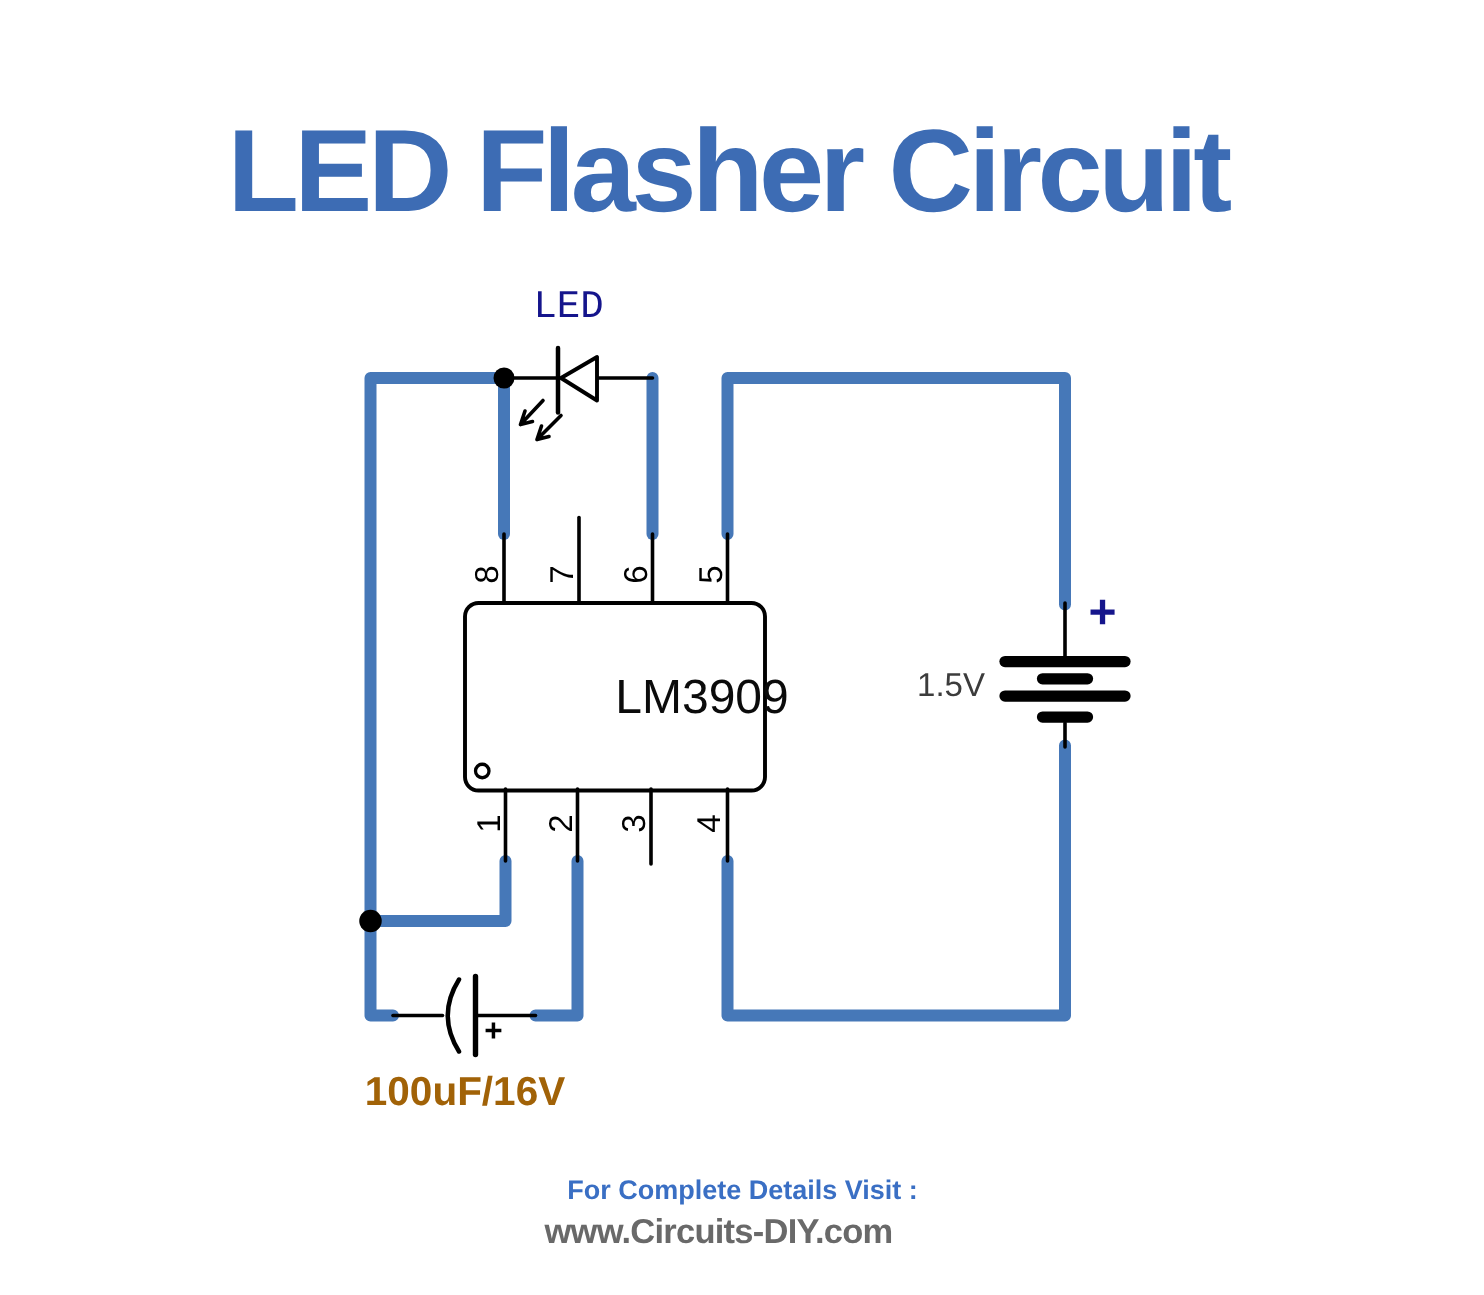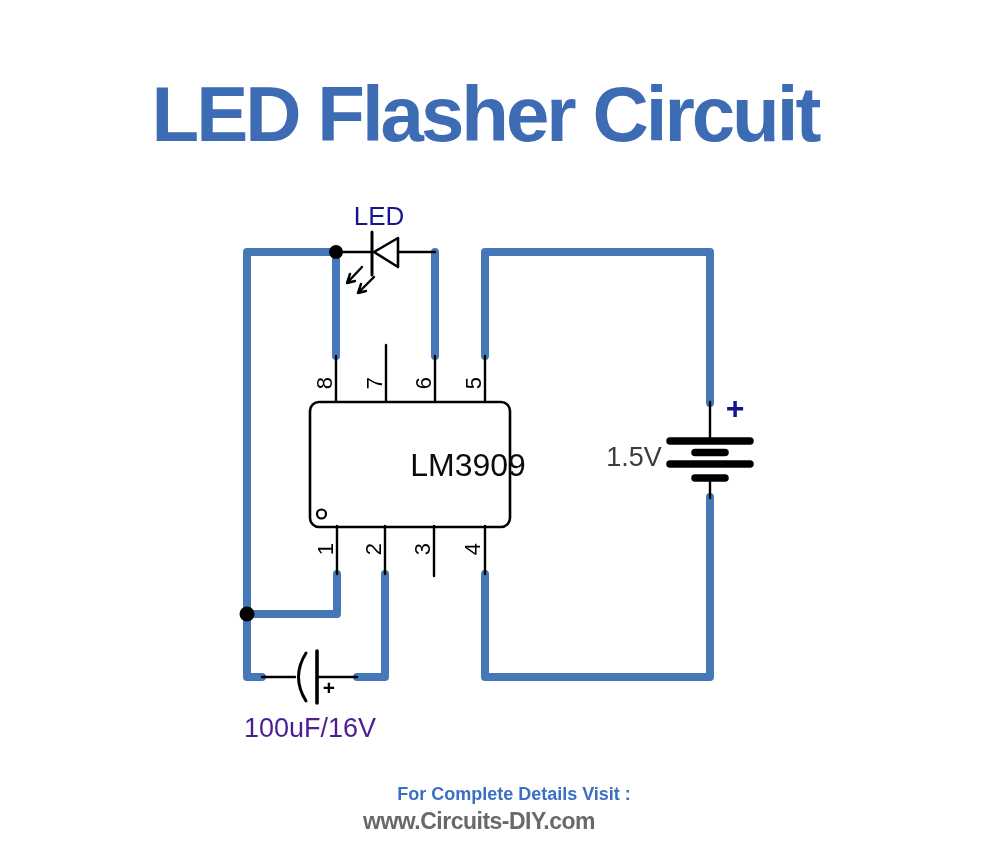--- a/index.html
+++ b/index.html
@@ -6,24 +6,24 @@
   .canvas {
     position:relative; width:886px; height:863px; background:#ffffff;
     font-family:"Liberation Sans","DejaVu Sans",sans-serif; overflow:hidden;
   }
   .abs { position:absolute; transform:translate(-50%,-50%); white-space:nowrap; }
   .page-title {
     font-weight:bold; font-size:78px; letter-spacing:-3px; color:#3d6cb4;
   }
   .schematic { position:absolute; left:0; top:0; }
   .led-label   { font-size:26px; color:#15158c; }
-  .cap-label   { font-size:27px; color:#4c1d95; }
+  .cap-label   { font-size:27px; color:#a16207;font-weight:bold; }
   .batt-plus   { font-size:32px; font-weight:bold; color:#15158c; }
   .cap-plus    { font-size:21px; font-weight:bold; color:#000; }
-  .batt-value  { font-size:27px; color:#3c3c3c; }
+  .batt-value  { font-size:22px; color:#3c3c3c; }
   .ic-name     { font-size:32px; color:#0b0b0b; }
   .pin-label {
     position:absolute; transform:translate(-50%,-50%) rotate(-90deg);
     font-size:22px; color:#000;
   }
   .footer-visit  { font-size:18px; font-weight:bold; color:#3a6fc4; }
   .footer-domain { font-size:23px; font-weight:bold; color:#696969; letter-spacing:-0.5px; }
 </style>
 </head>
 <body>
@@ -78,36 +78,36 @@
     </g>
 
     <g fill="#000000">
       <circle cx="336" cy="252" r="7"></circle>
       <circle cx="247" cy="614" r="7.5"></circle>
     </g>
   </svg>
 
   <div class="abs page-title" style="left:485px; top:114px;">LED Flasher Circuit</div>
 
-  <div class="abs led-label" style="left:379px; top:216px;">LED</div>
+  <div class="abs led-label" style="left:379px; top:204px;font-family:Liberation Mono, monospace;">LED</div>
 
   <div class="abs ic-name" style="left:431px; top:465px;margin-left:37px;">LM3909</div>
 
   <span class="pin-label" style="left:325px; top:383px;">8</span>
   <span class="pin-label" style="left:375px; top:383px;">7</span>
   <span class="pin-label" style="left:424px; top:383px;">6</span>
   <span class="pin-label" style="left:474px; top:383px;">5</span>
 
   <span class="pin-label" style="left:326px; top:549px;">1</span>
   <span class="pin-label" style="left:374px; top:549px;">2</span>
   <span class="pin-label" style="left:423px; top:549px;">3</span>
   <span class="pin-label" style="left:473px; top:549px;">4</span>
 
   <div class="abs batt-value" style="left:634px; top:457px;">1.5V</div>
   <div class="abs batt-plus" style="left:735px; top:408px;">+</div>
 
   <div class="abs cap-plus" style="left:329px; top:688px;">+</div>
   <div class="abs cap-label" style="left:310px; top:728px;">100uF/16V</div>
 
-  <div class="abs footer-visit" style="left:514px; top:794px;">For Complete Details Visit :</div>
+  <div class="abs footer-visit" style="left:495px; top:794px;">For Complete Details Visit :</div>
   <div class="abs footer-domain" style="left:479px; top:821px;">www.Circuits-DIY.com</div>
 
 </div>
 
 </body></html>

